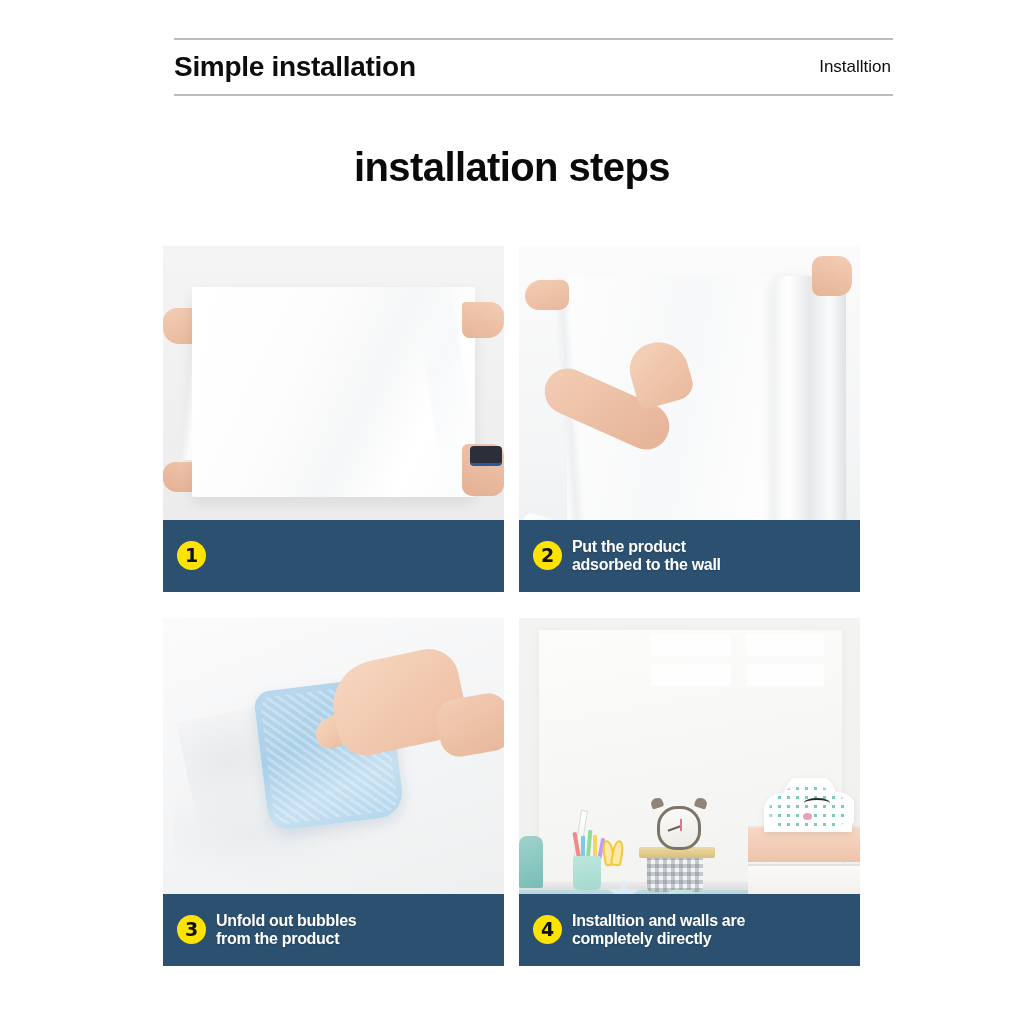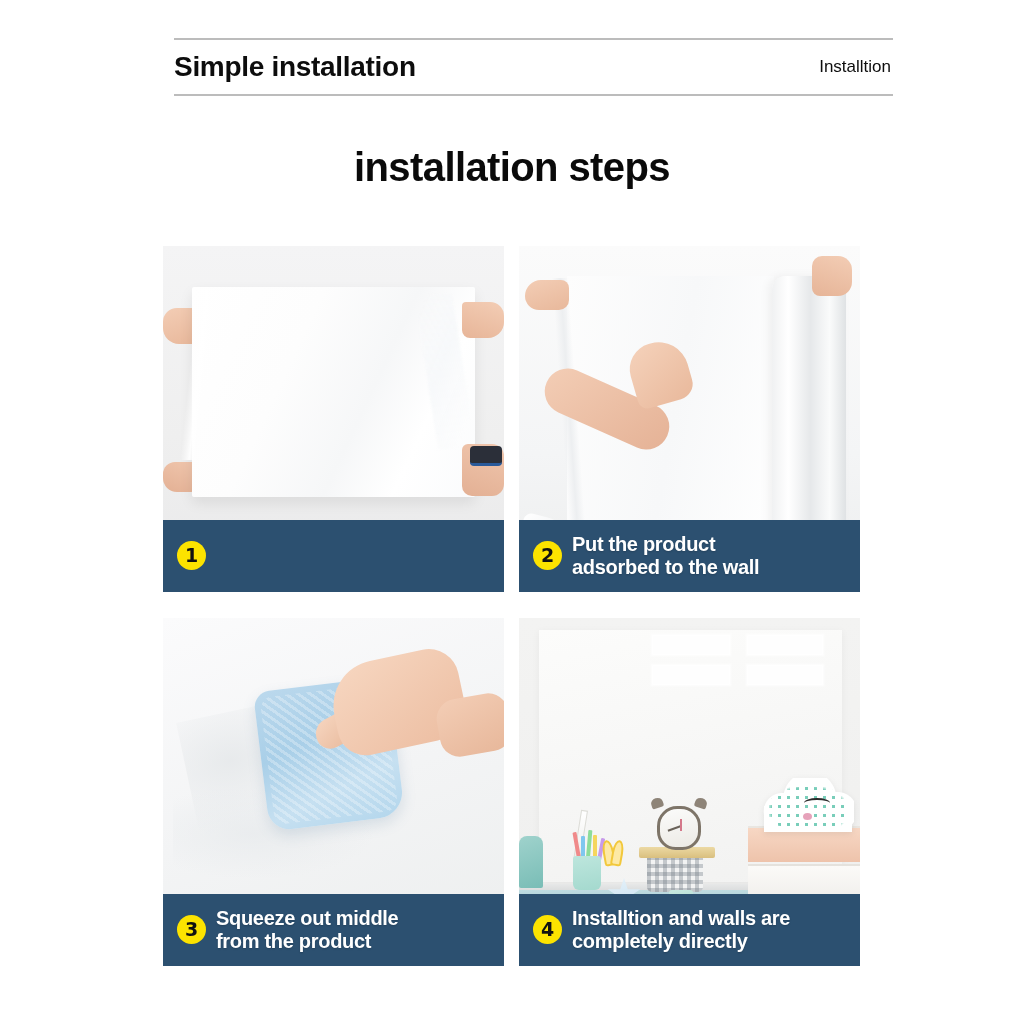--- a/index.html
+++ b/index.html
@@ -113,21 +113,21 @@
     font-family: "DejaVu Sans", sans-serif;
   }
   .caption-text {
     color: #ffffff;
     font-weight: bold;
     font-size: 25px;
     line-height: 1.08;
     letter-spacing: -0.3px;
     text-shadow: 0 1px 2px rgba(0,0,0,0.18);
   }
-  .caption-text.two-line { font-size: 20px; line-height: 1.12; }
+  .caption-text.two-line { font-size: 16px; line-height: 1.12; }
   .caption-text span { display: block; }
 
   
 
   
   .sc1 { background: linear-gradient(180deg,#f4f4f5 0%,#efefef 55%,#e9e9ea 100%); }
   .sc1 .sheet {
     position: absolute; left: 29px; top: 41px; width: 283px; height: 210px;
     background: linear-gradient(115deg,#ffffff 0%,#fdfdfd 35%,#f6f7f8 60%,#ffffff 78%,#fafbfc 100%);
     box-shadow: 0 6px 14px rgba(0,0,0,0.08);
@@ -435,21 +435,21 @@
       <div class="wrinkle1"></div>
       <div class="wrinkle2"></div>
       <div class="cloth"></div>
       <div class="thumb"></div>
       <div class="hand3"></div>
       <div class="wrist"></div>
     </div>
     <div class="caption">
       <div class="badge">3</div>
       <div class="caption-text two-line">
-        <span>Squeeze out middle</span>
+        <span>Unfold out bubbles</span>
         <span>from the product</span>
       </div>
     </div>
   </div>
 
   <div class="step-card">
     <div class="photo sc4">
       <div class="board"></div>
       <div class="reflect"></div>
       <div class="baseboard"></div>

